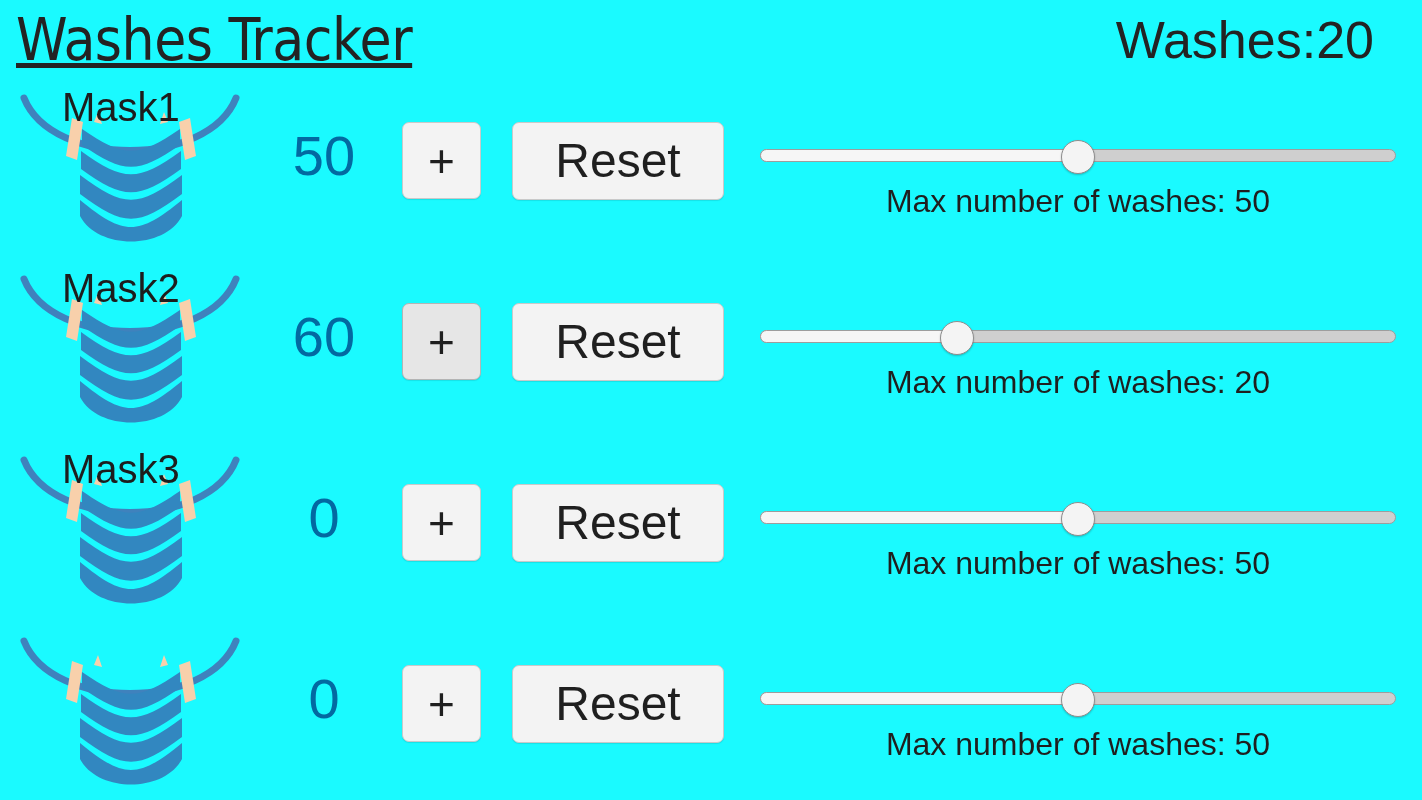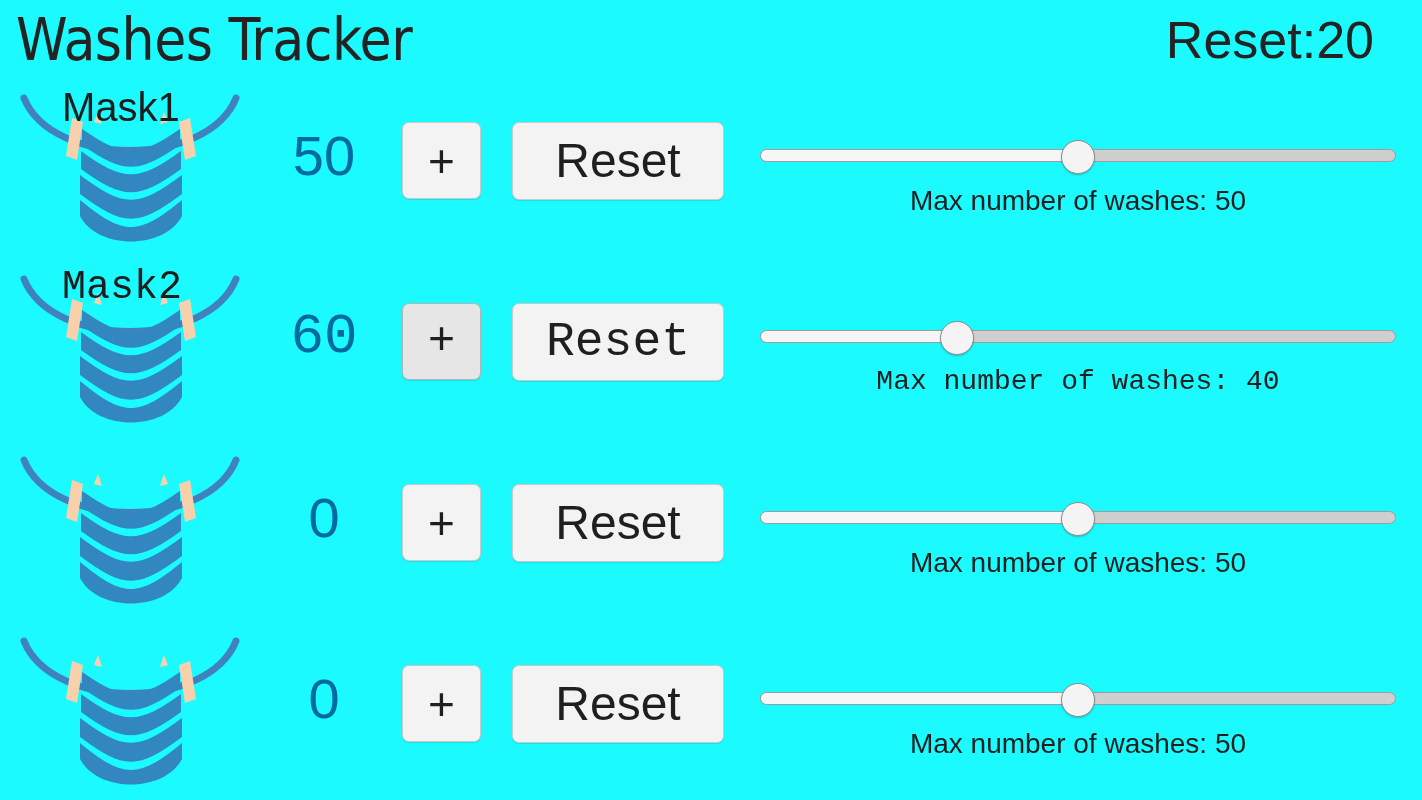--- a/index.html
+++ b/index.html
@@ -27,40 +27,41 @@
     position: absolute;
     left: 16px;
     top: 8px;
     font-size: 58px;
     line-height: 64px;
     font-family: "Liberation Sans Narrow", "DejaVu Sans Condensed", "Liberation Sans", sans-serif;
     font-stretch: condensed;
     letter-spacing: -0.5px;
     color: #232323;
     white-space: nowrap;
+    text-decoration: underline;
   }
   .points {
     position: absolute;
     right: 48px;
     top: 8px;
     font-size: 52px;
     line-height: 64px;
     color: #232323;
     white-space: nowrap;
   }
 
   
   .row {
     position: absolute;
     left: 0;
     width: 1422px;
     height: 181px;
   }
   .row-1 { top: 80px; padding-left: 13px; }
-  .row-2 { top: 261px; font-family: Liberation Mono, monospace; }
+  .row-2 { top: 261px; }
   .row-3 { top: 442px; }
   .row-4 { top: 623px; }
 
   
   .mask-wrap {
     position: absolute;
     left: 14px;
     top: 2px;
     width: 232px;
     height: 178px;
@@ -176,32 +177,32 @@
     box-shadow: 0 1px 2px rgba(0,0,0,0.22);
     box-sizing: border-box;
     cursor: pointer;
   }
   .slider-caption {
     position: absolute;
     left: 0;
     top: 100px;
     width: 636px;
     text-align: center;
-    font-size: 28px;
+    font-size: 32px;
     line-height: 42px;
     color: #1f1f1f;
     white-space: nowrap;
   }
 </style>
 </head>
 <body style="background: rgb(26, 250, 255);">
 
 <div class="header">
   <div class="app-title">Washes Tracker</div>
-  <div class="points">Reset:20</div>
+  <div class="points">Washes:20</div>
 </div>
 
 <div class="row row-1">
   <div class="mask-wrap">
     <svg class="mask-svg" viewBox="0 0 232 178" xmlns="http://www.w3.org/2000/svg">
       <path d="M10 16 C 38 86, 194 86, 222 16" fill="none" stroke="#3f82bd" stroke-width="7" stroke-linecap="round"></path>
       <path d="M58 36 L 52 74 L 63 78 L 69 40 Z" fill="#f8d0ab"></path>
       <path d="M176 36 L 182 74 L 171 78 L 165 40 Z" fill="#f8d0ab"></path>
       <path d="M84 30 L 80 40 L 88 42 Z" fill="#f8d0ab"></path>
       <path d="M150 30 L 154 40 L 146 42 Z" fill="#f8d0ab"></path>
@@ -242,38 +243,39 @@
   <div class="mask-label">Mask2</div>
   <div class="counter">60</div>
   <button class="btn btn-plus pressed">+</button>
   <button class="btn btn-reset">Reset</button>
   <div class="slider-block">
     <div class="slider">
       <div class="track"></div>
       <div class="track-fill" style="width: 31%;"></div>
       <div class="thumb" style="left: 31%;"></div>
     </div>
-    <div class="slider-caption">Max number of washes: 40</div>
+    <div class="slider-caption">Max number of washes: 20</div>
   </div>
 </div>
 
 <div class="row row-3">
   <div class="mask-wrap">
     <svg class="mask-svg" viewBox="0 0 232 178" xmlns="http://www.w3.org/2000/svg">
       <path d="M10 16 C 38 86, 194 86, 222 16" fill="none" stroke="#3f82bd" stroke-width="7" stroke-linecap="round"></path>
       <path d="M58 36 L 52 74 L 63 78 L 69 40 Z" fill="#f8d0ab"></path>
       <path d="M176 36 L 182 74 L 171 78 L 165 40 Z" fill="#f8d0ab"></path>
       <path d="M84 30 L 80 40 L 88 42 Z" fill="#f8d0ab"></path>
       <path d="M150 30 L 154 40 L 146 42 Z" fill="#f8d0ab"></path>
       <path d="M68 47 C 110 76, 124 76, 166 47 L 166 63 C 124 92, 110 92, 68 63 Z" fill="#3287c0"></path>
       <path d="M67 69 C 110 100, 124 100, 167 69 L 167 87 C 124 118, 110 118, 67 87 Z" fill="#3287c0"></path>
       <path d="M66 93 C 110 126, 124 126, 168 93 L 168 112 C 124 145, 110 145, 66 112 Z" fill="#3287c0"></path>
       <path d="M66 118 C 110 154, 124 154, 168 118 L 168 134 C 150 168, 84 168, 66 134 Z" fill="#3287c0"></path>
     </svg>
   </div>
+  <div class="mask-label">Mask3</div>
   <div class="counter">0</div>
   <button class="btn btn-plus">+</button>
   <button class="btn btn-reset">Reset</button>
   <div class="slider-block">
     <div class="slider">
       <div class="track"></div>
       <div class="track-fill" style="width: 50%;"></div>
       <div class="thumb" style="left: 50%;"></div>
     </div>
     <div class="slider-caption">Max number of washes: 50</div>

